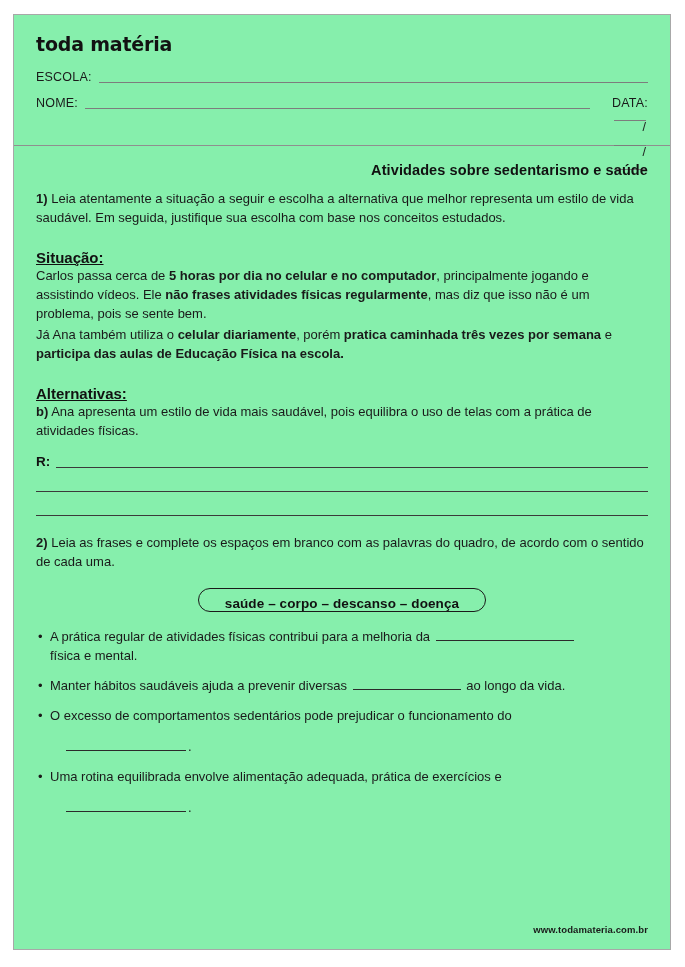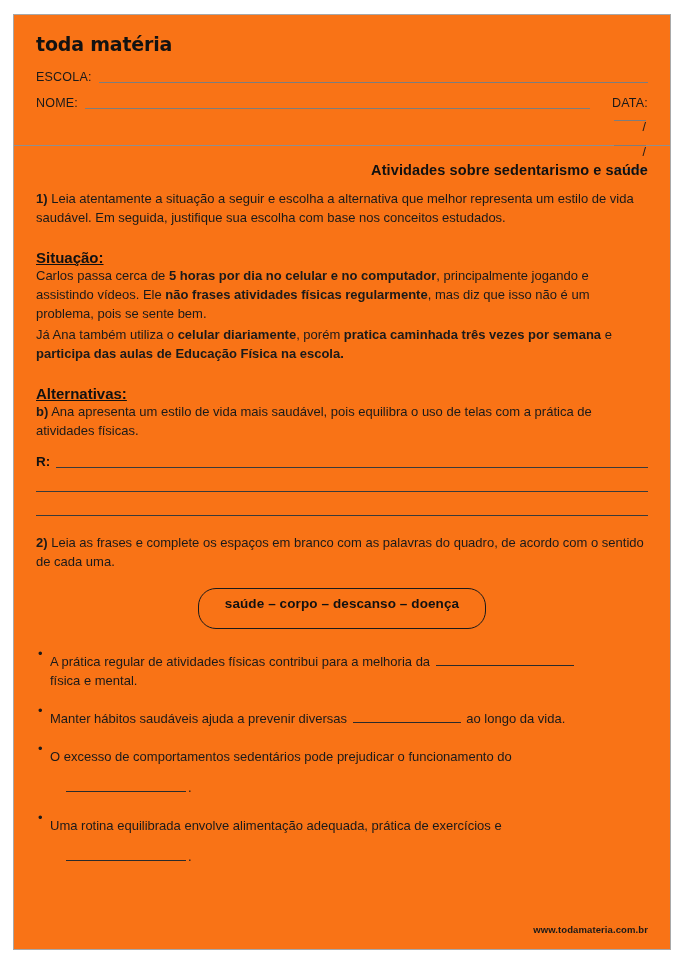--- a/index.html
+++ b/index.html
@@ -16,21 +16,21 @@
   }
 
   .sheet {
     position: absolute;
     left: 13px;
     top: 14px;
     width: 658px;
     height: 936px;
     border: 1px solid #a8a8a8;
     box-sizing: border-box;
-    background: #f97316;
+    background: #86efac;
   }
 
   
   .header {
     border-bottom: 1.5px solid #8f8f8f;
     padding: 14px 22px 10px 22px;
     box-sizing: border-box;
     height: 131px;
   }
   .logo {
@@ -135,21 +135,21 @@
 
   
   .wordbank-wrap {
     display: flex;
     justify-content: center;
     margin: 16px 0 16px 0;
   }
   .wordbank {
     border: 1.6px solid #1a1a1a;
     border-radius: 18px;
-    padding: 7px 26px 17px 26px;
+    padding: 7px 26px 0 26px;
     font-size: 13.5px;
     font-weight: 700;
     color: #111;
     letter-spacing: 0.1px;
   }
 
   
   .bullets { margin-top: 2px; }
   .bullet-item {
     display: flex;
@@ -159,21 +159,21 @@
     color: #1a1a1a;
   }
   .bullet-dot {
     width: 12px;
     flex: 0 0 12px;
     text-align: left;
     font-size: 13px;
     line-height: 1.46;
     padding-left: 2px;
   }
-  .bullet-text { flex: 1 1 auto; margin-top: 8px; }
+  .bullet-text { flex: 1 1 auto; }
   .blank {
     display: inline-block;
     border-bottom: 1.4px solid #2b2b2b;
     height: 12px;
     vertical-align: baseline;
     margin: 0 2px;
   }
   .blank-sm { width: 108px; }
   .blank-md { width: 120px; }
   .blank-lg { width: 138px; }

